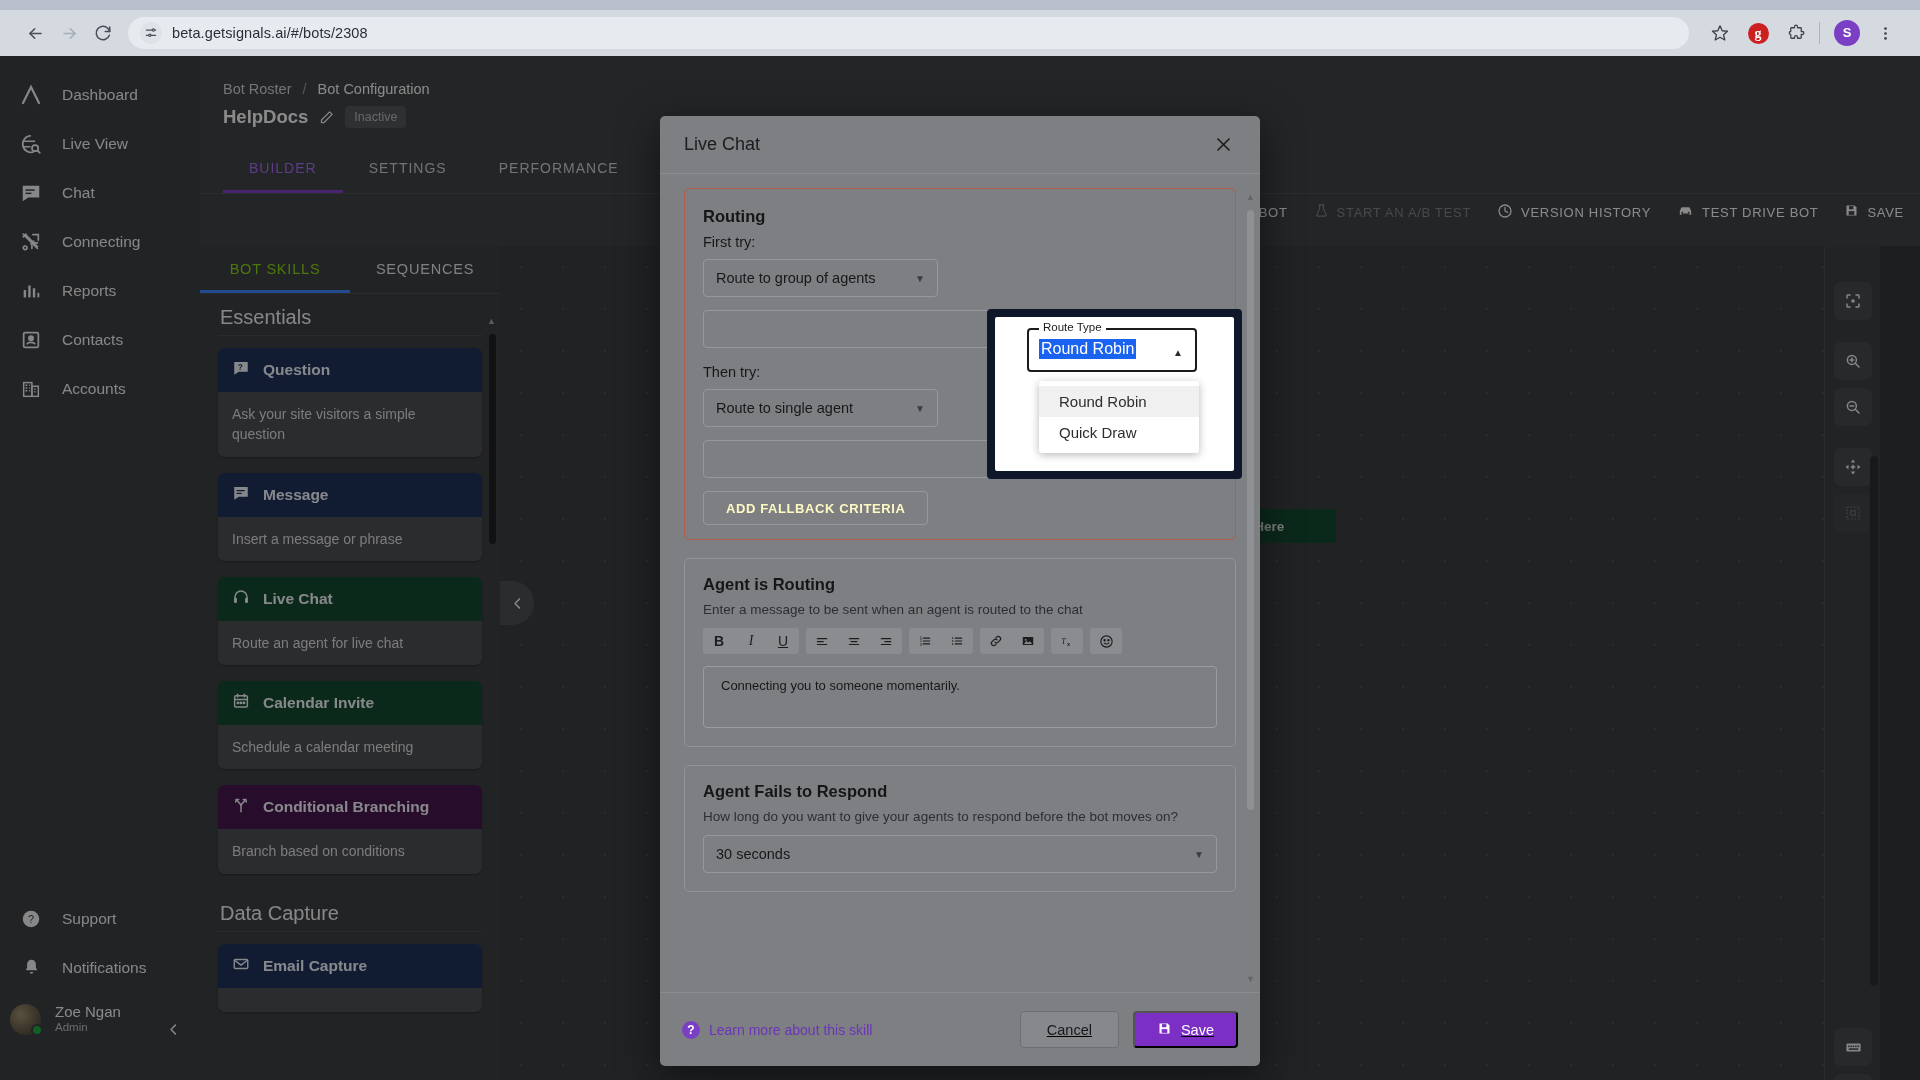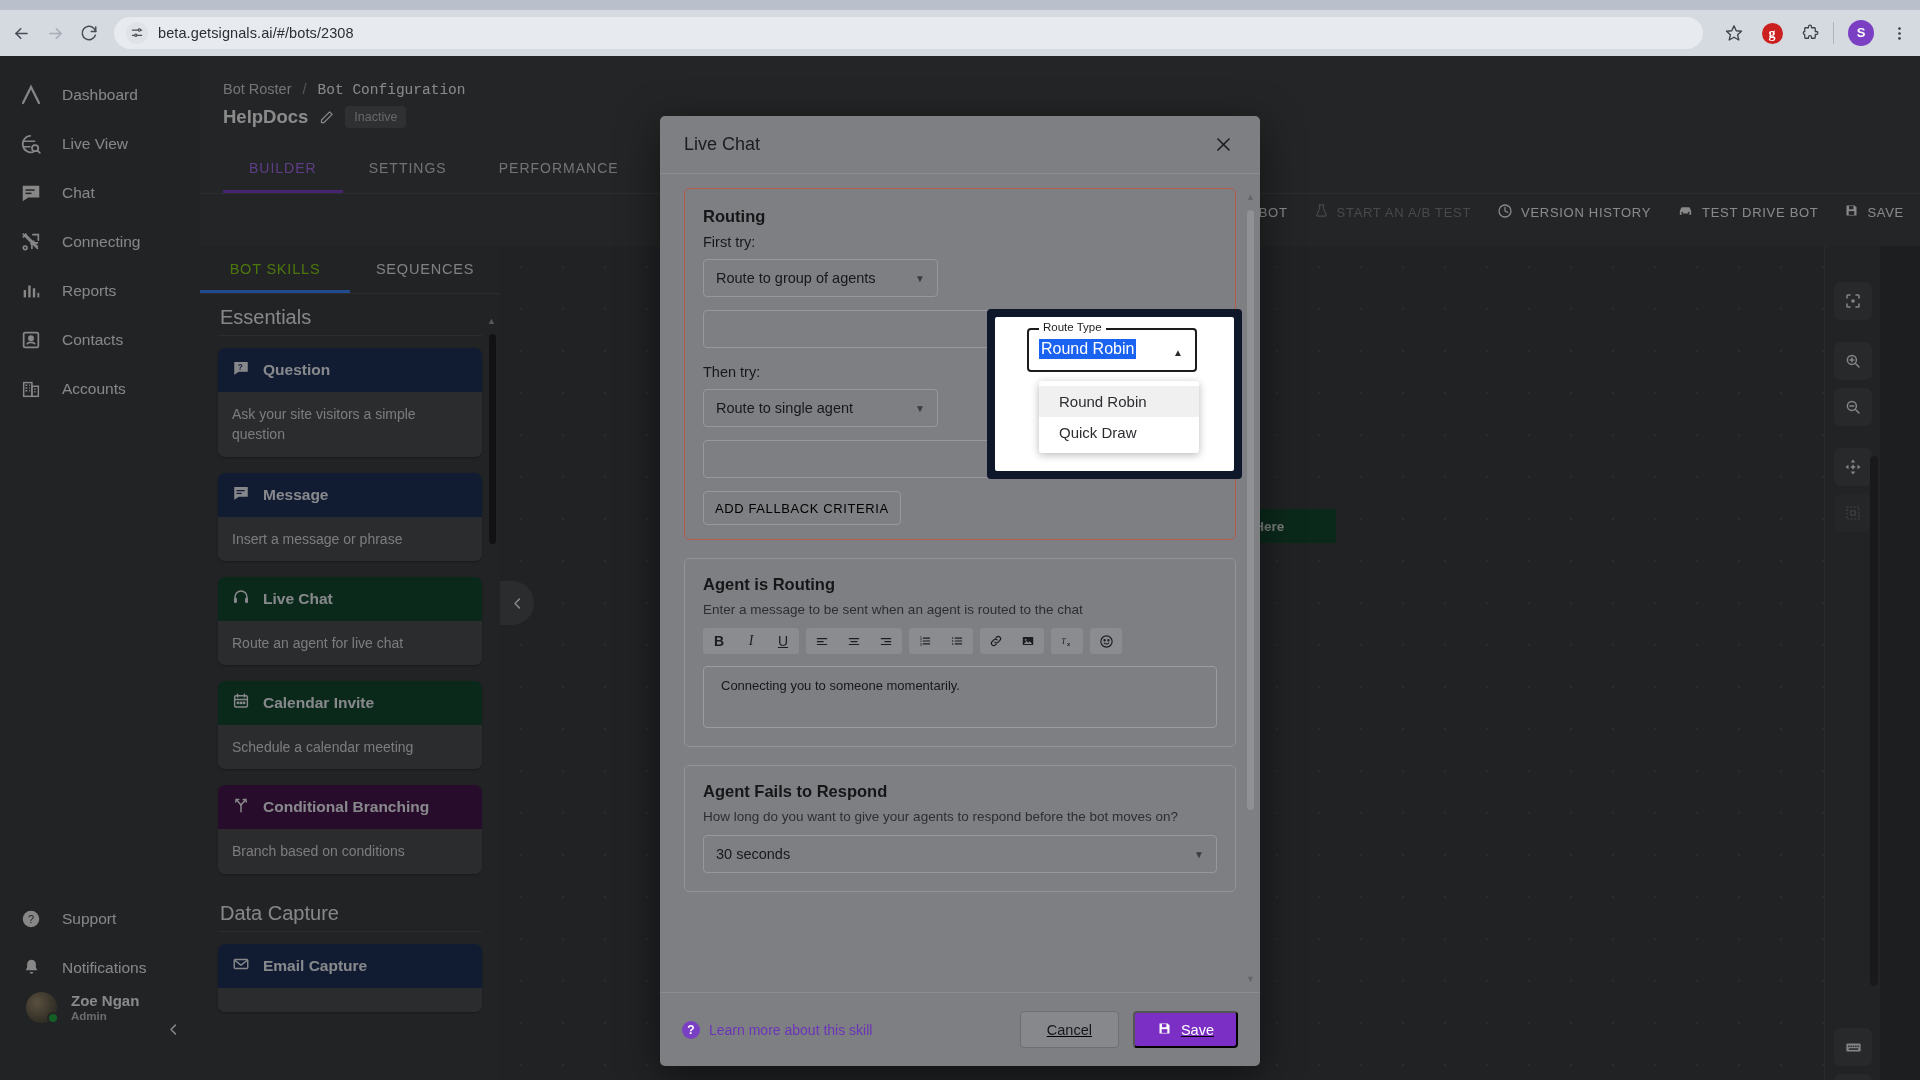--- a/index.html
+++ b/index.html
@@ -15,21 +15,21 @@
   .browser-top {
     position:absolute; top:0; left:0; width:1920px; height:56px;
     background:#cfd4dc;
   }
   .tabstrip {
     position:absolute; top:0; left:0; width:1920px; height:10px;
     background:#b9c0cb;
   }
   .toolbar {
     position:absolute; top:10px; left:0; width:1920px; height:46px;
-    background:#d5d9e0; display:flex; align-items:center; padding:0 4px;
+    background:#d5d9e0; display:flex; align-items:center; padding:0 18px;
   }
   .nav-btn {
     width:34px; height:34px; border-radius:50%;
     display:flex; align-items:center; justify-content:center;
     color:#4a4f57; flex:0 0 auto;
   }
   .nav-btn svg { display:block; }
   .nav-btn.disabled { color:#a7adb6; }
   .omnibox {
     flex:1 1 auto; height:32px; margin:0 10px 0 8px;
@@ -71,42 +71,42 @@
     position:absolute; top:0; left:0; width:200px; height:1024px;
     background:#3b3d40; z-index:10;
   }
   .nav-item {
     display:flex; align-items:center; gap:16px; height:49px;
     padding-left:16px; color:#e7e7e8; font-size:15.5px;
   }
   .nav-item .ni { width:30px; display:flex; align-items:center; justify-content:center; color:#e9e9ea; }
   .nav-top { padding-top:14px; }
   .nav-bottom { position:absolute; bottom:34px; left:0; width:200px; }
-  .user-row { display:flex; gap:14px; padding-left:26px; height:54px;font-weight:bold; }
+  .user-row { display:flex; align-items:center; gap:14px; padding-left:10px; height:54px; }
   .user-av {
     width:31px; height:31px; border-radius:50%;
     background: radial-gradient(circle at 35% 35%, #9c8b6e 0%, #6d6350 45%, #3e3a31 100%);
     position:relative; flex:0 0 auto;
   }
   .user-av .dot {
     position:absolute; right:-2px; bottom:-1px; width:12px; height:12px;
     border-radius:50%; background:#21a341; border:2px solid #3b3d40;
   }
   .user-name { font-size:15px; color:#ececed; line-height:1.15; }
   .user-role { font-size:11.5px; color:#b9b9bb; line-height:1.3; }
   .collapse-nav {
     position:absolute; bottom:6px; right:16px; color:#e6e6e7;
     width:22px; height:22px; display:flex; align-items:center; justify-content:center;
   }
 
   
   .header { position:absolute; top:0; left:200px; width:1720px; height:190px; background:#3e4043; z-index:5; }
   .breadcrumb { position:absolute; top:25px; left:23px; font-size:14.5px; color:#c9c9cb; }
   .breadcrumb .sep { color:#96969a; margin:0 7px; }
-  .breadcrumb .cur { color:#ededee;font-family:Liberation Mono, monospace; }
+  .breadcrumb .cur { color:#ededee; }
   .bot-row { position:absolute; top:50px; left:23px; display:flex; align-items:center; gap:11px; }
   .bot-name { font-size:18.5px; color:#f0f0f1; font-weight:600; }
   .pencil { color:#e7e7e8; display:flex; }
   .badge-inactive {
     background:#525457; color:#b2b2b5; font-size:12.5px;
     border-radius:4px; padding:4px 9px;
   }
   .tabs { position:absolute; top:90px; left:23px; display:flex; gap:0; }
   .tab {
     font-size:14px; letter-spacing:1px; padding:14px 26px; color:#c6c6c8;
@@ -222,22 +222,22 @@
   .field-label { font-size:14.5px; color:#17181a; margin-bottom:9px; }
   .select {
     height:38px; border:1px solid #96989b; border-radius:4px; background:transparent;
     display:flex; align-items:center; padding:0 12px; font-size:14.5px; color:#17181a;
     justify-content:space-between; margin-bottom:13px;
   }
   .select.narrow { width:235px; }
   .select .caret { color:#3a3c3f; font-size:10px; }
   .btn-outline {
     display:inline-flex; align-items:center; justify-content:center;
-    height:34px; padding:0 11px; border:1px solid #96989b; border-radius:4px;
-    font-size:13px; letter-spacing:0.6px; color:#000000; background:transparent;
+    height:34px; padding:0 22px; border:1px solid #96989b; border-radius:4px;
+    font-size:13px; letter-spacing:0.6px; color:#fef9c3; background:transparent;font-weight:bold;
   }
   .sec-plain {
     border:1px solid #929497; border-radius:5px; padding:16px 18px 18px 18px; margin-bottom:18px;
   }
   .sec-desc { font-size:13.5px; color:#2c2e31; margin-bottom:11px; }
   .rte-toolbar { display:flex; gap:0; margin-bottom:12px; }
   .rte-grp { display:flex; background:#8a8c8f; border-radius:3px; margin-right:7px; }
   .rte-btn {
     width:32px; height:26px; display:flex; align-items:center; justify-content:center;
     color:#1c1d1f; font-size:14px;

